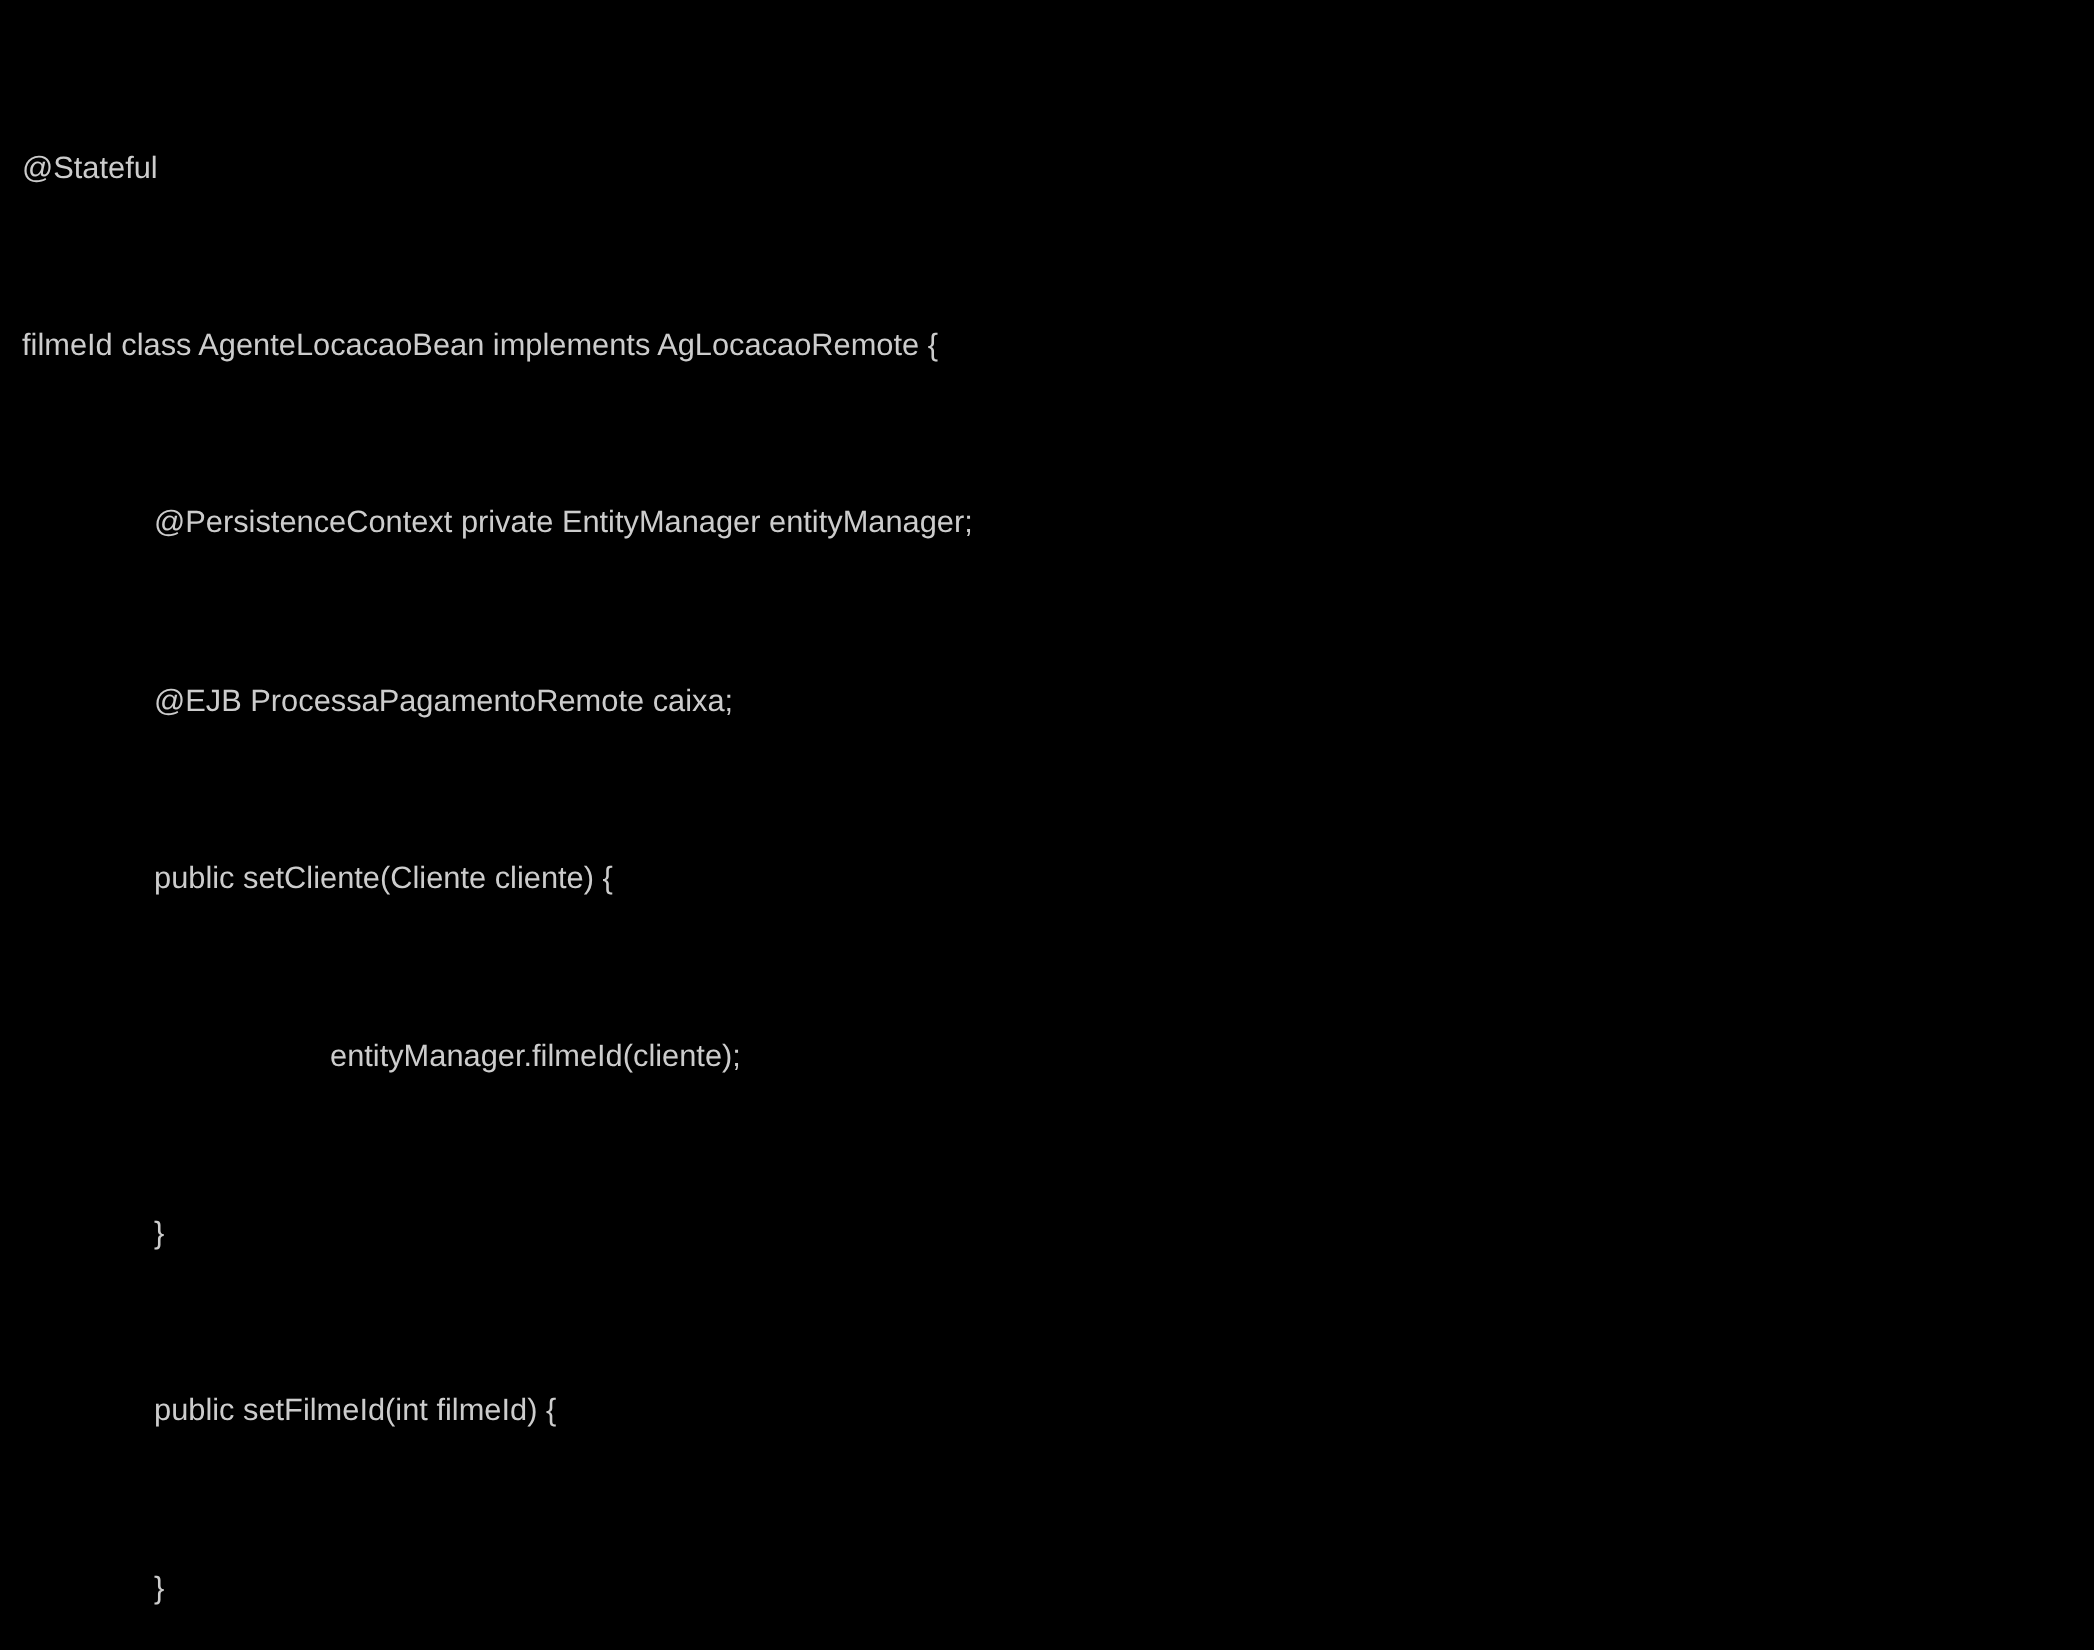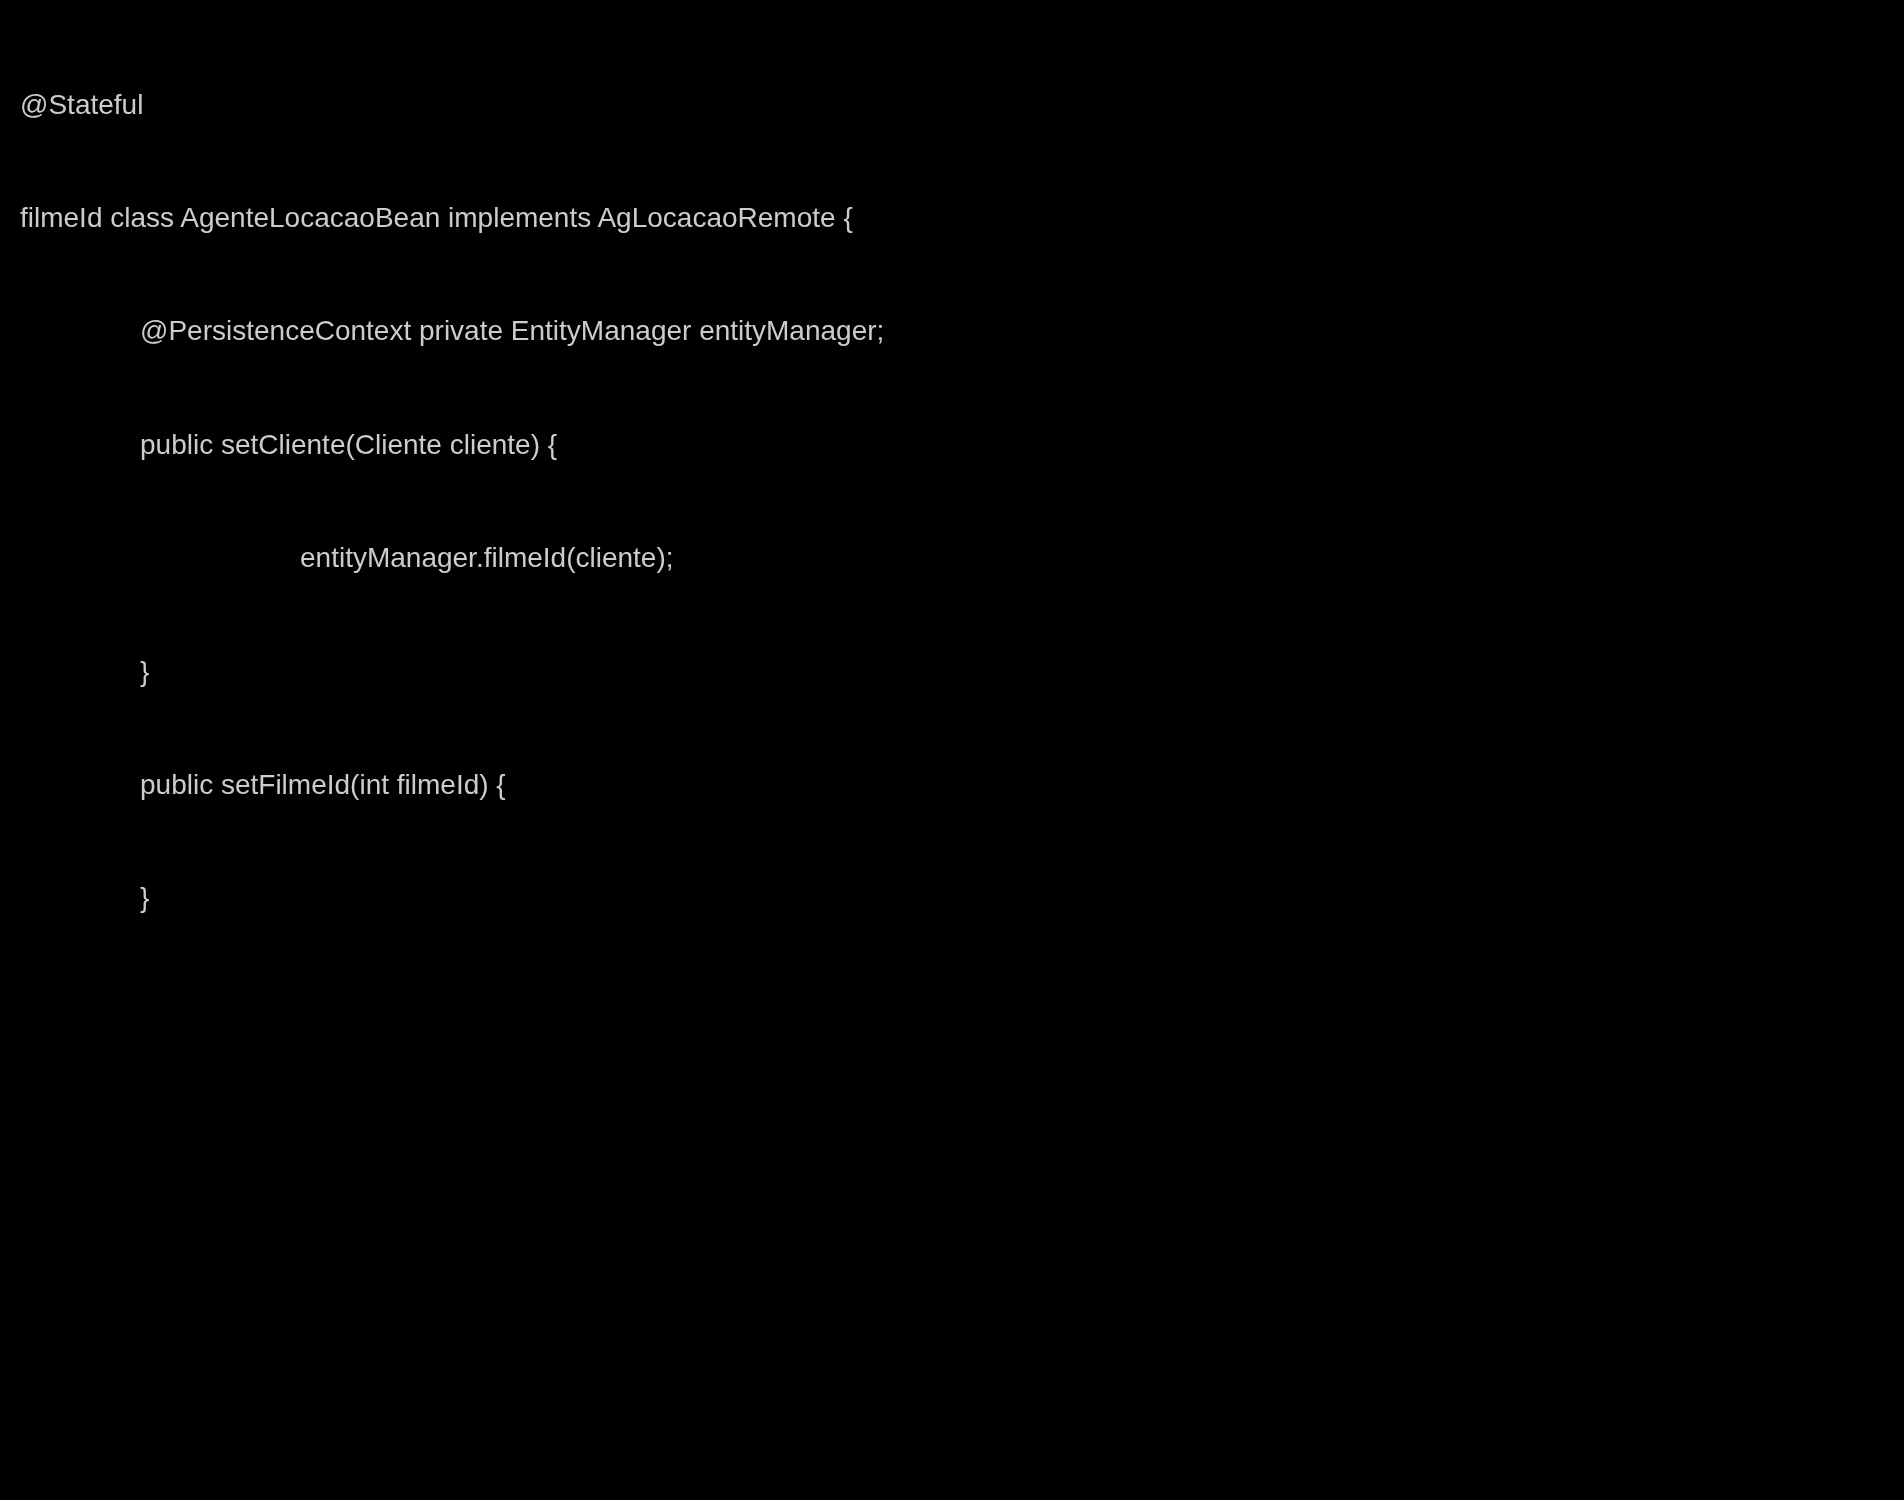--- a/index.html
+++ b/index.html
@@ -16,31 +16,33 @@
       line-height: 1.35;
       width: 1904px;
       height: 1500px;
       overflow: hidden;
     }
     .code-container {
       white-space: pre;
     }
     .line {
       display: block;
+      margin-top: 48px;
     }
     .indent1 { padding-left: 120px; }
     .indent2 { padding-left: 280px; }
   </style>
 </head>
 <body>
 
 <div class="code-container">
   <span class="line">@Stateful</span>
   <span class="line">filmeId class AgenteLocacaoBean implements AgLocacaoRemote {</span>
   <span class="line indent1">@PersistenceContext private EntityManager entityManager;</span>
+  <span class="line indent1">@EJB ProcessaPagamentoRemote caixa;</span>
   <span class="line indent1">public setCliente(Cliente cliente) {</span>
   <span class="line indent2">entityManager.filmeId(cliente);</span>
   <span class="line indent1">}</span>
   <span class="line indent1">public setFilmeId(int filmeId) {</span>
   <span class="line indent1">}</span>
   
   
   
   
   

